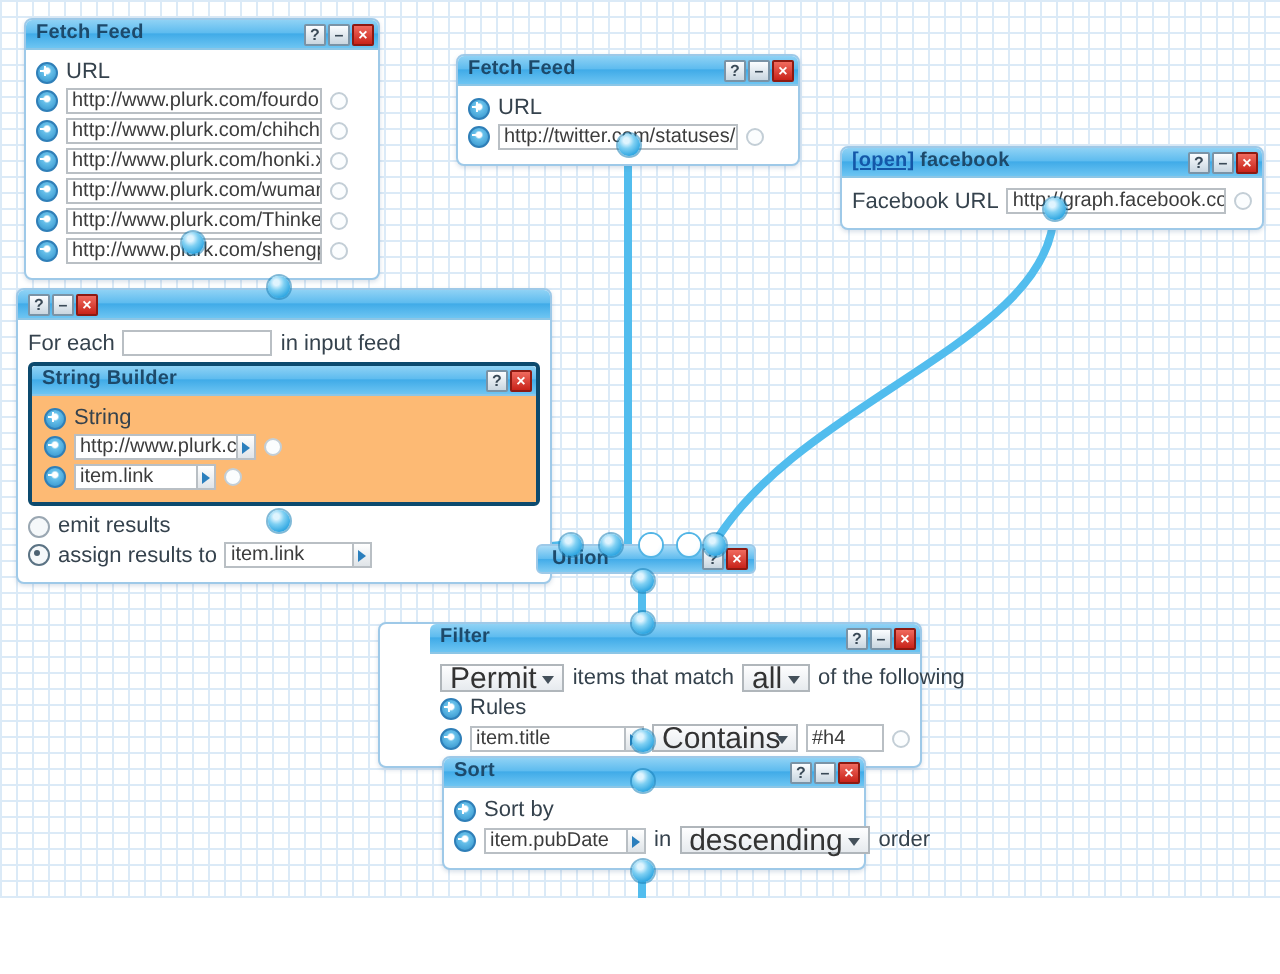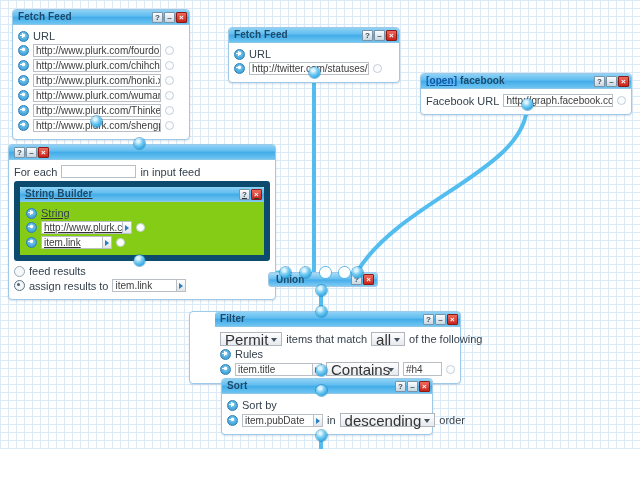--- a/index.html
+++ b/index.html
@@ -173,29 +173,28 @@
     position: relative;
   }
   .radio.on { border-color:#5b7384; }
   .radio.on::after {
     content:""; position:absolute; left:2px; top:2px;
     width:3px; height:3px; border-radius:50%; background:#4d6272;
   }
 
   
   .submodule {
-    border: 6px solid #0c4a6e;
+    border: 2px solid #0c4a6e;
     border-radius: 3px;
     background: #f3fafe;
     margin: 3px 0 4px 0;
     box-sizing: border-box;
-    text-decoration: underline;
   }
   .submodule .titlebar { border-radius: 2px 2px 0 0; }
-  .submodule .body { padding: 3px 5px 4px 6px; background: #84cc16; }
+  .submodule .body { padding: 3px 5px 4px 6px; background: #fdba74; }
 
   .bar-only {
     height: 15px;
     border-radius: 3px;
     border: 1px solid #9ec9e8;
     background: linear-gradient(to bottom,#a9dcf7 0%,#62bdef 48%,#43ace9 52%,#7fcbf3 100%);
     display:flex; align-items:center;
     padding: 0 3px 0 7px;
     color:#1d4a6b; font-size:10px; font-weight:bold;
     box-sizing:border-box;
@@ -372,21 +371,21 @@
               <span class="txtfield" style="width:62px;">item.link</span>
               <span class="arrowbtn"></span>
             </span>
             <span class="outdot"></span>
           </div>
         </div>
       </div>
 
       <div class="row">
         <span class="radio"></span>
-        <span class="lbl">feed results</span>
+        <span class="lbl">emit results</span>
       </div>
       <div class="row">
         <span class="radio on"></span>
         <span class="lbl">assign results to</span>
         <span class="fieldwrap">
           <span class="txtfield" style="width:65px;">item.link</span>
           <span class="arrowbtn"></span>
         </span>
       </div>
     </div>

